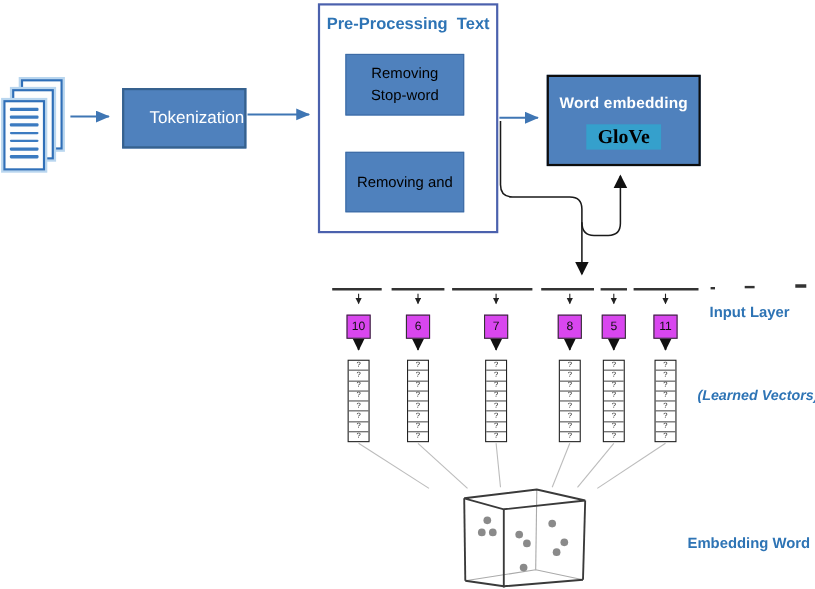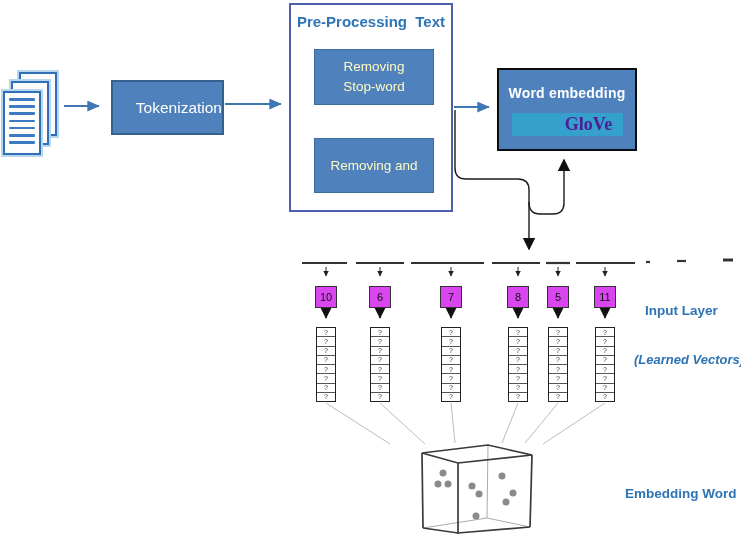--- a/index.html
+++ b/index.html
@@ -22,48 +22,48 @@
   
   .bluebox{position:absolute;background:var(--box-fill,#4f81bd);color:#fff;
     display:flex;align-items:center;justify-content:flex-end;text-align:center;
     box-sizing:border-box;z-index:2;}
   .tokenization{left:111px;top:80px;width:113px;height:55px;
     border:2px solid #36618e;font-size:15.5px;}
   .prebox{left:289px;top:3px;width:164px;height:209px;background:#fff;
     border:2px solid #4b61ad;position:absolute;box-sizing:border-box;z-index:2;}
   .pretitle{margin-top:8px;text-align:center;font-weight:bold;font-size:15px;
     color:var(--accent-text,#2e74b5);white-space:pre;}
-  .step{position:absolute;left:23px;width:120px;background:var(--box-fill,#4f81bd);
-    border:1.5px solid #3d6ba5;color:#fef9c3;font-size:13.5px;line-height:1.45;
+  .step{position:absolute;left:23px;width:108px;background:var(--box-fill,#4f81bd);
+    border:1.5px solid #3d6ba5;color:#000000;font-size:13.5px;line-height:1.45;
     display:flex;flex-direction:column;align-items:center;justify-content:center;
     box-sizing:border-box;text-align:center;}
   .step1{top:44px;height:56px;}
   .step2{top:133px;height:55px;}
 
   .wembed{left:497px;top:68px;width:140px;height:83px;border:2.5px solid #0d0d0d;
     flex-direction:column;justify-content:flex-start;font-weight:bold;gap:11px;}
   .wembed .wtitle{margin-top:15px;font-size:14px;letter-spacing:.2px;}
   .glove{margin-top:1px;width:68px;height:23px;line-height:23px;
-    background:var(--glove-strip,#35a0cc);color:#4c1d95;text-align:center;
-    font-family:"Liberation Serif",serif;font-size:18px;font-weight:bold;padding-left:43px;}
+    background:var(--glove-strip,#35a0cc);color:#000000;text-align:center;
+    font-family:"Liberation Serif",serif;font-size:18px;font-weight:bold;}
 
   
   .numbox{position:absolute;top:286px;width:22px;height:22px;background:#d946ef;
     border:1.2px solid #333;box-sizing:border-box;display:flex;align-items:center;
     justify-content:center;font-size:11px;color:#111;z-index:2;}
   .vcol{position:absolute;top:327px;width:20px;height:75px;background:#fff;
     border:1.3px solid #222;box-sizing:border-box;display:flex;flex-direction:column;
     z-index:2;}
   .vcell{flex:1;border-bottom:1px solid #555;display:flex;align-items:center;
     justify-content:center;font-size:7px;color:#333;line-height:1;}
   .vcell:last-child{border-bottom:none;}
 
   .netlabel{position:absolute;color:var(--accent-text,#2e74b5);font-weight:bold;
     font-size:13.5px;z-index:2;white-space:nowrap;}
-  .lbl-input{left:645px;top:303px;}
+  .lbl-input{left:645px;top:276px;}
   .lbl-learned{left:634px;top:352px;font-style:italic;font-size:13px;}
   .lbl-embed{left:625px;top:486px;}
 </style>
 </head>
 <body>
 
 <div class="canvas">
 
   <svg class="layer" width="741" height="535" viewBox="0 0 741 535">
     <defs>

